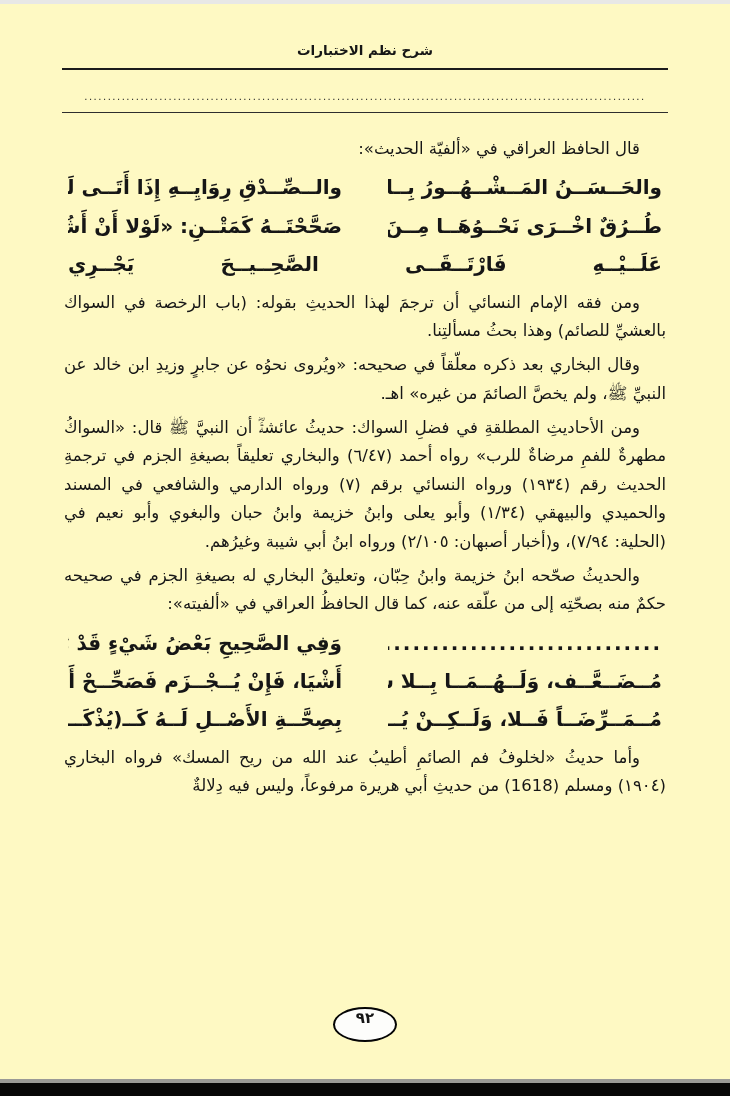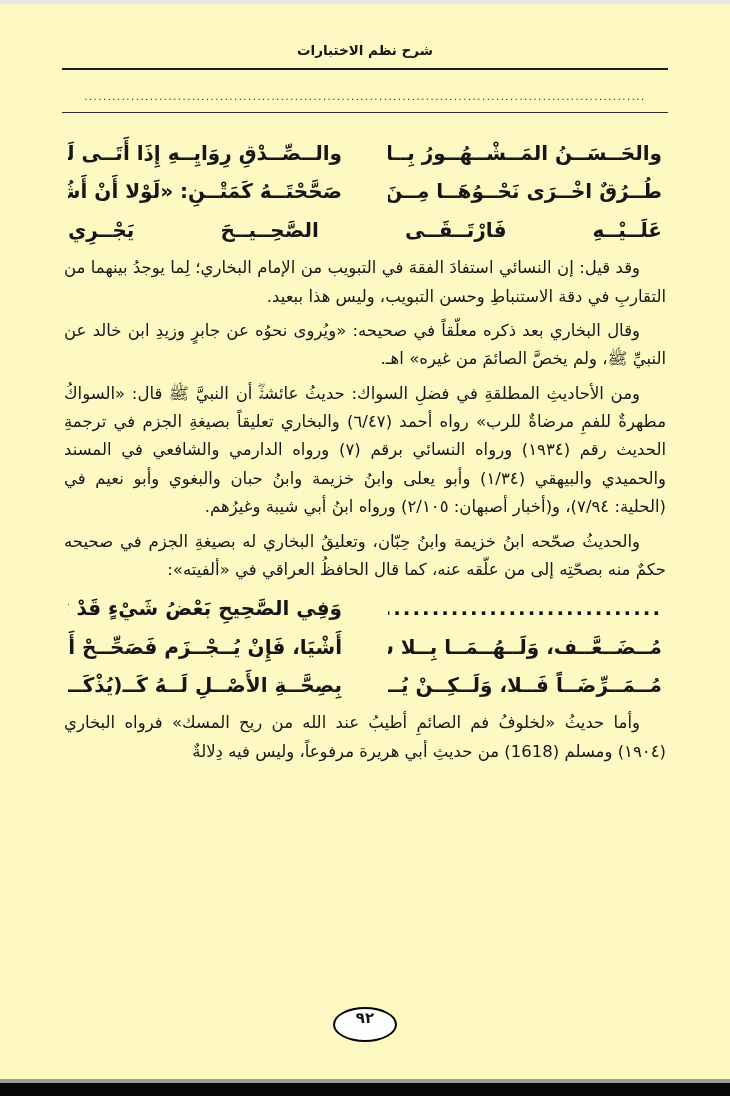--- a/index.html
+++ b/index.html
@@ -117,36 +117,37 @@
 <div class="page">
 
   <div class="running-head">شرح نظم الاختبارات</div>
   <div class="rule-heavy"></div>
 
   <div class="dots-row">........................................................................................................................</div>
   <div class="rule-thin"></div>
 
   <main class="body-text">
 
+    <p class="para">قال الحافظ العراقي في «ألفيّة الحديث»:</p>
 
     <section class="poem">
       <div class="bayt">
         <span class="hemi">والحَــسَــنُ المَــشْــهُــورُ بِــالْــعَــدَالَــة</span>
         <span class="hemi">والــصِّــدْقِ رِوَايِــهِ إِذَا أَتَــى لَــهْ</span>
       </div>
       <div class="bayt">
         <span class="hemi">طُــرُقٌ اخْــرَى نَحْــوُهَــا مِــنَ الطُّــرُقْ</span>
         <span class="hemi">صَحَّحْتَــهُ كَمَتْــنِ: «لَوْلا أَنْ أَشُــقْ»</span>
       </div>
       <div class="bayt">
         <span class="hemi">عَلَــيْــهِ فَارْتَــقَــى الصَّحِــيــحَ يَجْــرِي</span>
       </div>
     </section>
 
-    <p class="para">وقد قيل: إن النسائي استفادَ الفقهَ في التبويب من الإمام البخاري؛ لِما يوجدُ بينهما من التقاربِ في دقة الاستنباطِ وحسن التبويب، وليس هذا ببعيد.</p>
+    <p class="para">ومن فقه الإمام النسائي أن ترجمَ لهذا الحديثِ بقوله: (باب الرخصة في السواك بالعشيِّ للصائم) وهذا بحثُ مسألتِنا.</p>
     <p class="para">وقال البخاري بعد ذكره معلّقاً في صحيحه: «ويُروى نحوُه عن جابرٍ وزيدِ ابن خالد عن النبيِّ ﷺ، ولم يخصَّ الصائمَ من غيره» اهـ.</p>
     <p class="para">ومن الأحاديثِ المطلقةِ في فضلِ السواك: حديثُ عائشةَؓ أن النبيَّ ﷺ قال: «السواكُ مطهرةٌ للفمِ مرضاةٌ للرب» رواه أحمد (٦/٤٧) والبخاري تعليقاً بصيغةِ الجزم في ترجمةِ الحديث رقم (١٩٣٤) ورواه النسائي برقم (٧) ورواه الدارمي والشافعي في المسند والحميدي والبيهقي (١/٣٤) وأبو يعلى وابنُ خزيمة وابنُ حبان والبغوي وأبو نعيم في (الحلية: ٧/٩٤)، و(أخبار أصبهان: ٢/١٠٥) ورواه ابنُ أبي شيبة وغيرُهم.</p>
     <p class="para">والحديثُ صحّحه ابنُ خزيمة وابنُ حِبّان، وتعليقُ البخاري له بصيغةِ الجزم في صحيحه حكمٌ منه بصحّتِه إلى من علّقه عنه، كما قال الحافظُ العراقي في «ألفيته»:</p>
 
     <section class="poem">
       <div class="bayt">
         <span class="hemi dots-hemi">........................................</span>
         <span class="hemi">وَفِي الصَّحِيحِ بَعْضُ شَيْءٍ قَدْ رُوِي</span>
       </div>
       <div class="bayt">

